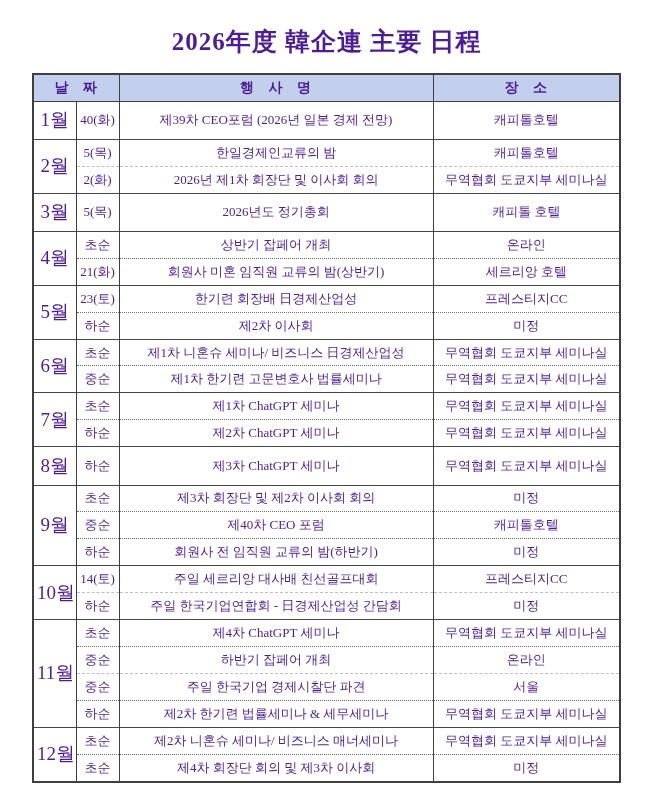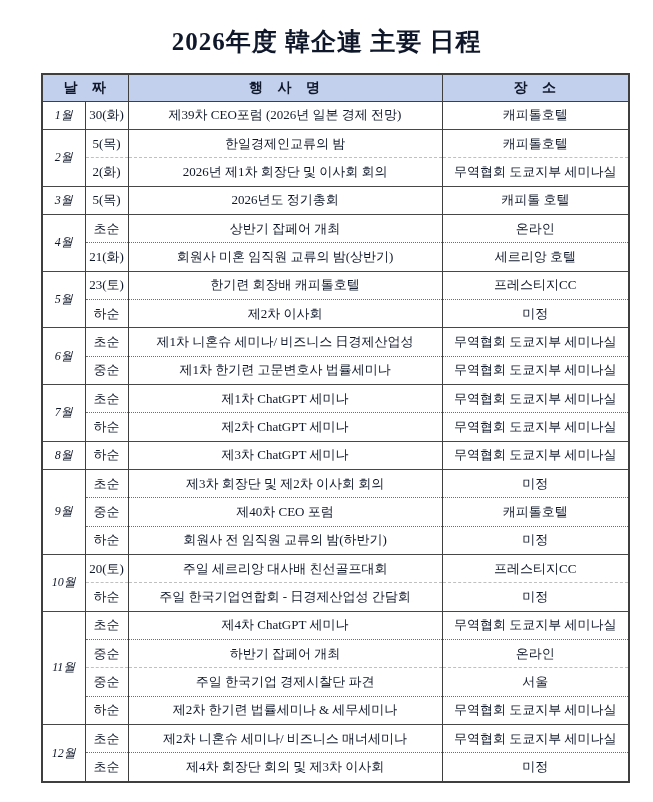--- a/index.html
+++ b/index.html
@@ -6,21 +6,21 @@
     margin: 0;
     padding: 0;
     background: #ffffff;
   }
   .page {
     position: relative;
     width: 653px;
     height: 802px;
     background: #ffffff;
     font-family: "Liberation Serif", "DejaVu Serif", serif;
-    color: #0f172a;
+    color: #4c1d95;
     overflow: hidden;
   }
   .title {
     position: absolute;
     top: 25px;
     left: 0;
     width: 100%;
     margin: 0;
     text-align: center;
     font-size: 25px;
@@ -29,21 +29,20 @@
     white-space: pre;
   }
   table.schedule {
     position: absolute;
     left: 32px;
     top: 73px;
     width: 587px;
     height: 710px;
     border-collapse: collapse;
     table-layout: fixed;
-    margin-left: 9px;
   }
   table.schedule, table.schedule tr, table.schedule th, table.schedule td {
     box-sizing: border-box;
   }
   
   table.schedule {
     border: 2px solid #3f3f3f;
   }
   th, td {
     border-left: 1px solid #3f3f3f;
@@ -73,22 +72,21 @@
   }
   
   tr.sub-dotted td {
     border-top: 1px dotted #6e6e6e;
     text-align: center;
   }
   tr.sub-dashed td {
     border-top: 1px dashed #c0c0c0;
   }
   td.month {
-    font-size: 12px;
-    font-style: italic;
+    font-size: 19px;
   }
 </style>
 </head>
 <body>
 
 <div class="page">
 
   <h1 class="title">2026年度 韓企連 主要 日程</h1>
 
   <table class="schedule">
@@ -101,21 +99,21 @@
     <thead>
       <tr>
         <th colspan="2">날 짜</th>
         <th>행 사 명</th>
         <th>장 소</th>
       </tr>
     </thead>
     <tbody id="schedule-body">
         <tr class="group-start">
           <td rowspan="1" class="month">1월</td>
-          <td class="day">30(화)</td>
+          <td class="day">40(화)</td>
           <td class="event">제39차 CEO포럼 (2026년 일본 경제 전망)</td>
           <td class="venue">캐피톨호텔</td>
         </tr>
         <tr class="group-start">
           <td rowspan="2" class="month">2월</td>
           <td class="day">5(목)</td>
           <td class="event">한일경제인교류의 밤</td>
           <td class="venue">캐피톨호텔</td>
         </tr>
         <tr class="sub-dashed">
@@ -136,21 +134,21 @@
           <td class="venue">온라인</td>
         </tr>
         <tr class="sub-dotted">
           <td class="day">21(화)</td>
           <td class="event">회원사 미혼 임직원 교류의 밤(상반기)</td>
           <td class="venue">세르리앙 호텔</td>
         </tr>
         <tr class="group-start">
           <td rowspan="2" class="month">5월</td>
           <td class="day">23(토)</td>
-          <td class="event">한기련 회장배 캐피톨호텔</td>
+          <td class="event">한기련 회장배 日경제산업성</td>
           <td class="venue">프레스티지CC</td>
         </tr>
         <tr class="sub-dotted">
           <td class="day">하순</td>
           <td class="event">제2차 이사회</td>
           <td class="venue">미정</td>
         </tr>
         <tr class="group-start">
           <td rowspan="2" class="month">6월</td>
           <td class="day">초순</td>
@@ -190,21 +188,21 @@
           <td class="event">제40차 CEO 포럼</td>
           <td class="venue">캐피톨호텔</td>
         </tr>
         <tr class="sub-dotted">
           <td class="day">하순</td>
           <td class="event">회원사 전 임직원 교류의 밤(하반기)</td>
           <td class="venue">미정</td>
         </tr>
         <tr class="group-start">
           <td rowspan="2" class="month">10월</td>
-          <td class="day">20(토)</td>
+          <td class="day">14(토)</td>
           <td class="event">주일 세르리앙 대사배 친선골프대회</td>
           <td class="venue">프레스티지CC</td>
         </tr>
         <tr class="sub-dashed">
           <td class="day">하순</td>
           <td class="event">주일 한국기업연합회 - 日경제산업성 간담회</td>
           <td class="venue">미정</td>
         </tr>
         <tr class="group-start">
           <td rowspan="4" class="month">11월</td>

